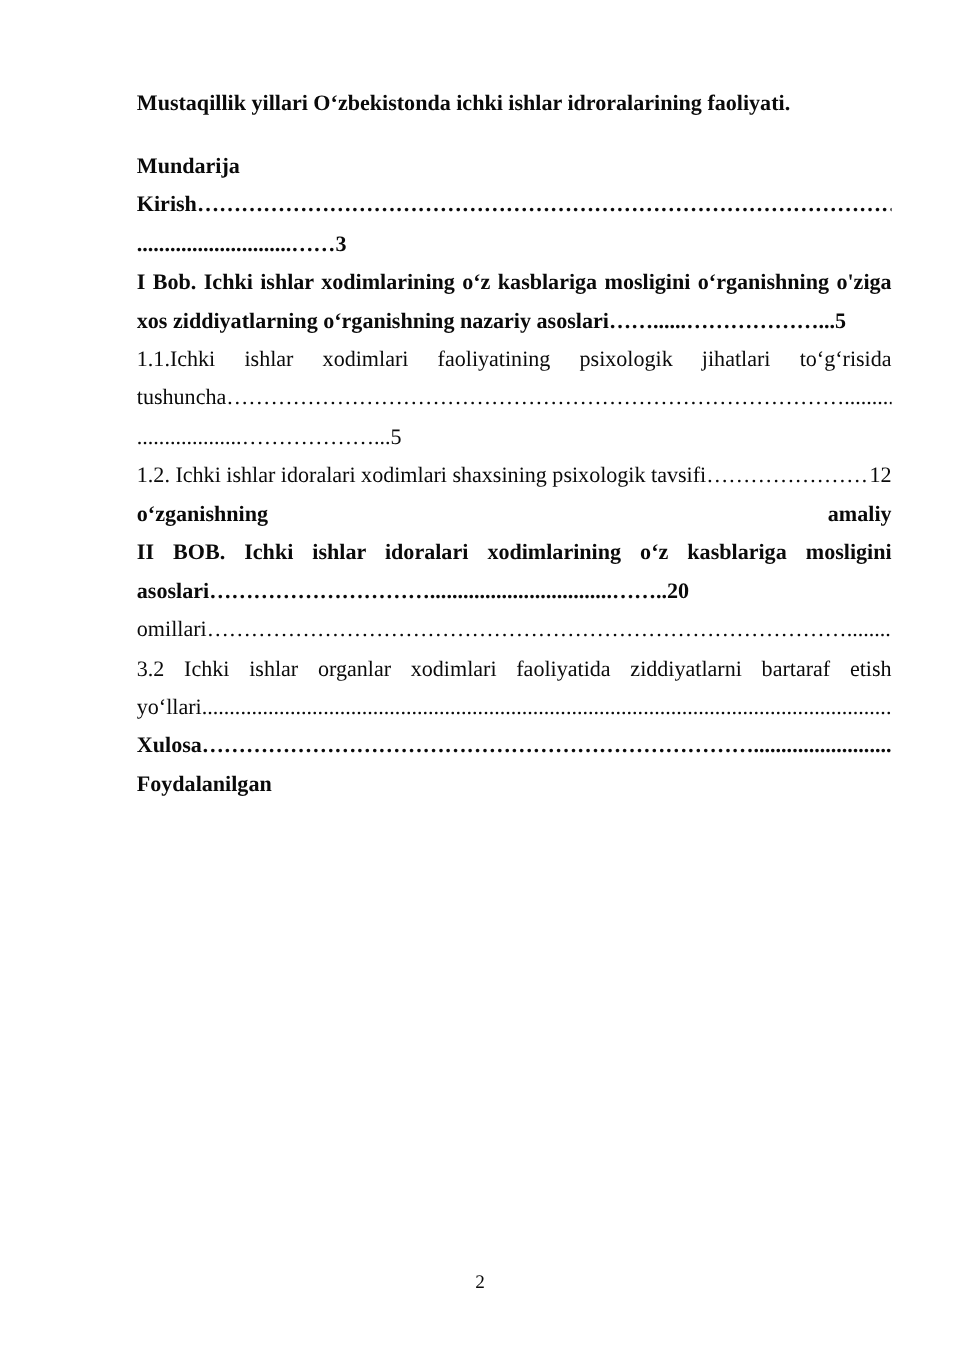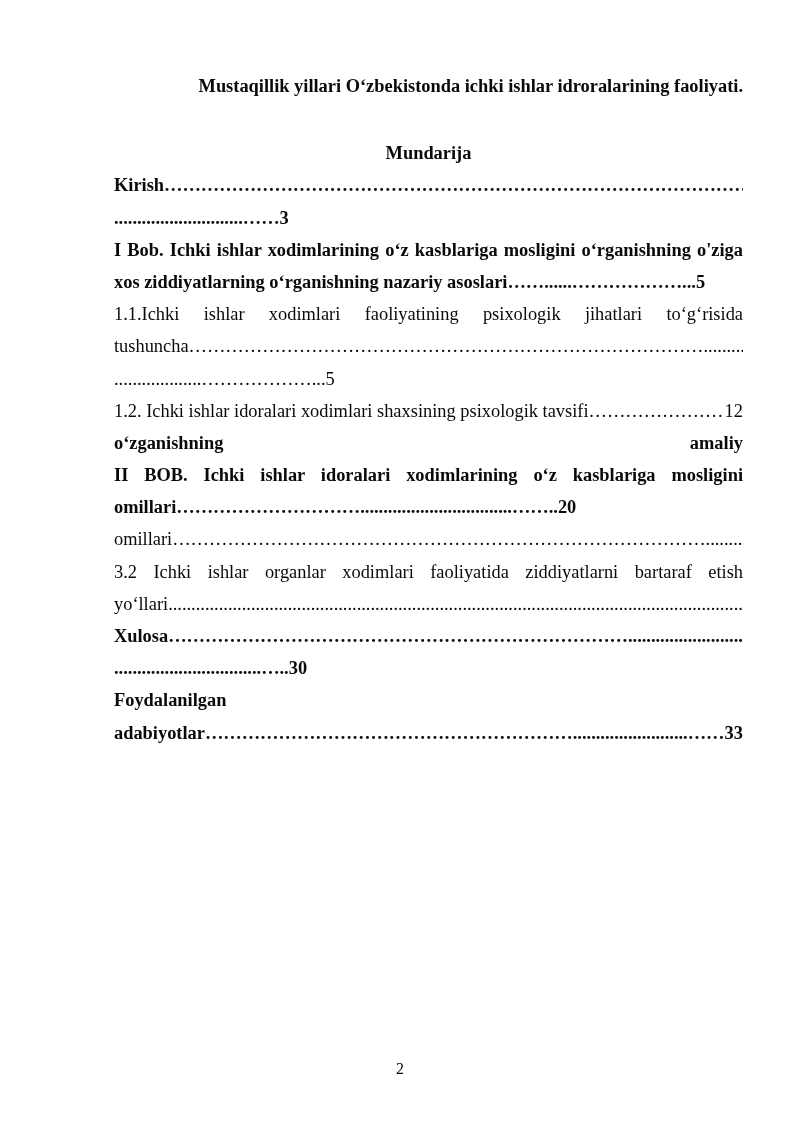--- a/index.html
+++ b/index.html
@@ -12,29 +12,29 @@
     overflow: hidden;
   }
   .page { position: absolute; inset: 0; background: #ffffff; }
   .content {
     position: absolute;
     left: 114px; top: 70px; width: 629px;
     font-size: 18.4px;
   }
   .doc-title {
     font-weight: 700;
-    text-align: right;
+    text-align: left;
     line-height: 32.2px; height: 32.2px;
     white-space: nowrap; overflow: hidden;
   }
   .toc-heading {
     font-weight: 700;
-    text-align: center;
+    text-align: left;
     line-height: 32.2px; height: 32.2px;
-    margin-top: 35px;
+    margin-top: 20px;
   }
   .toc { margin: 0; }
   .line {
     line-height: 32.2px; height: 32.2px;
     overflow: hidden;
     white-space: nowrap;
   }
   .b { font-weight: 700; }
   
   .stretch {
@@ -86,38 +86,36 @@
 
       <div class="line flexrow">
         <span class="lead">1.2. Ichki ishlar idoralari xodimlari shaxsining psixologik tavsifi………………………..</span>
         <span class="pg">12</span>
       </div>
 
       <div class="line b stretch">o‘zganishning amaliy</div>
 
       <div class="line b stretch">II BOB. Ichki ishlar idoralari xodimlarining o‘z kasblariga mosligini</div>
 
-      <div class="line b">omillari………………………….................................……..20</div>
+      <div class="line b">asoslari………………………….................................……..20</div>
 
 
       <div class="line flexrow">
         <span class="lead">omillari……………………………………………………………………………................</span>
       </div>
 
 
       <div class="line stretch">3.2 Ichki ishlar organlar xodimlari faoliyatida ziddiyatlarni bartaraf etish</div>
 
       <div class="line">yo‘llari.................................................................................................................................24</div>
 
       <div class="line b flexrow">
         <span class="lead">Xulosa………………………………………………………………….......................................</span>
       </div>
 
-      <div class="line b">................................…..30</div>
 
       <div class="line b">Foydalanilgan</div>
 
-      <div class="line b">adabiyotlar…………………………………………………….........................……33</div>
     </div>
   </div>
 
   <div class="footer-page-number">2</div>
 </div>
 
 </body></html>

